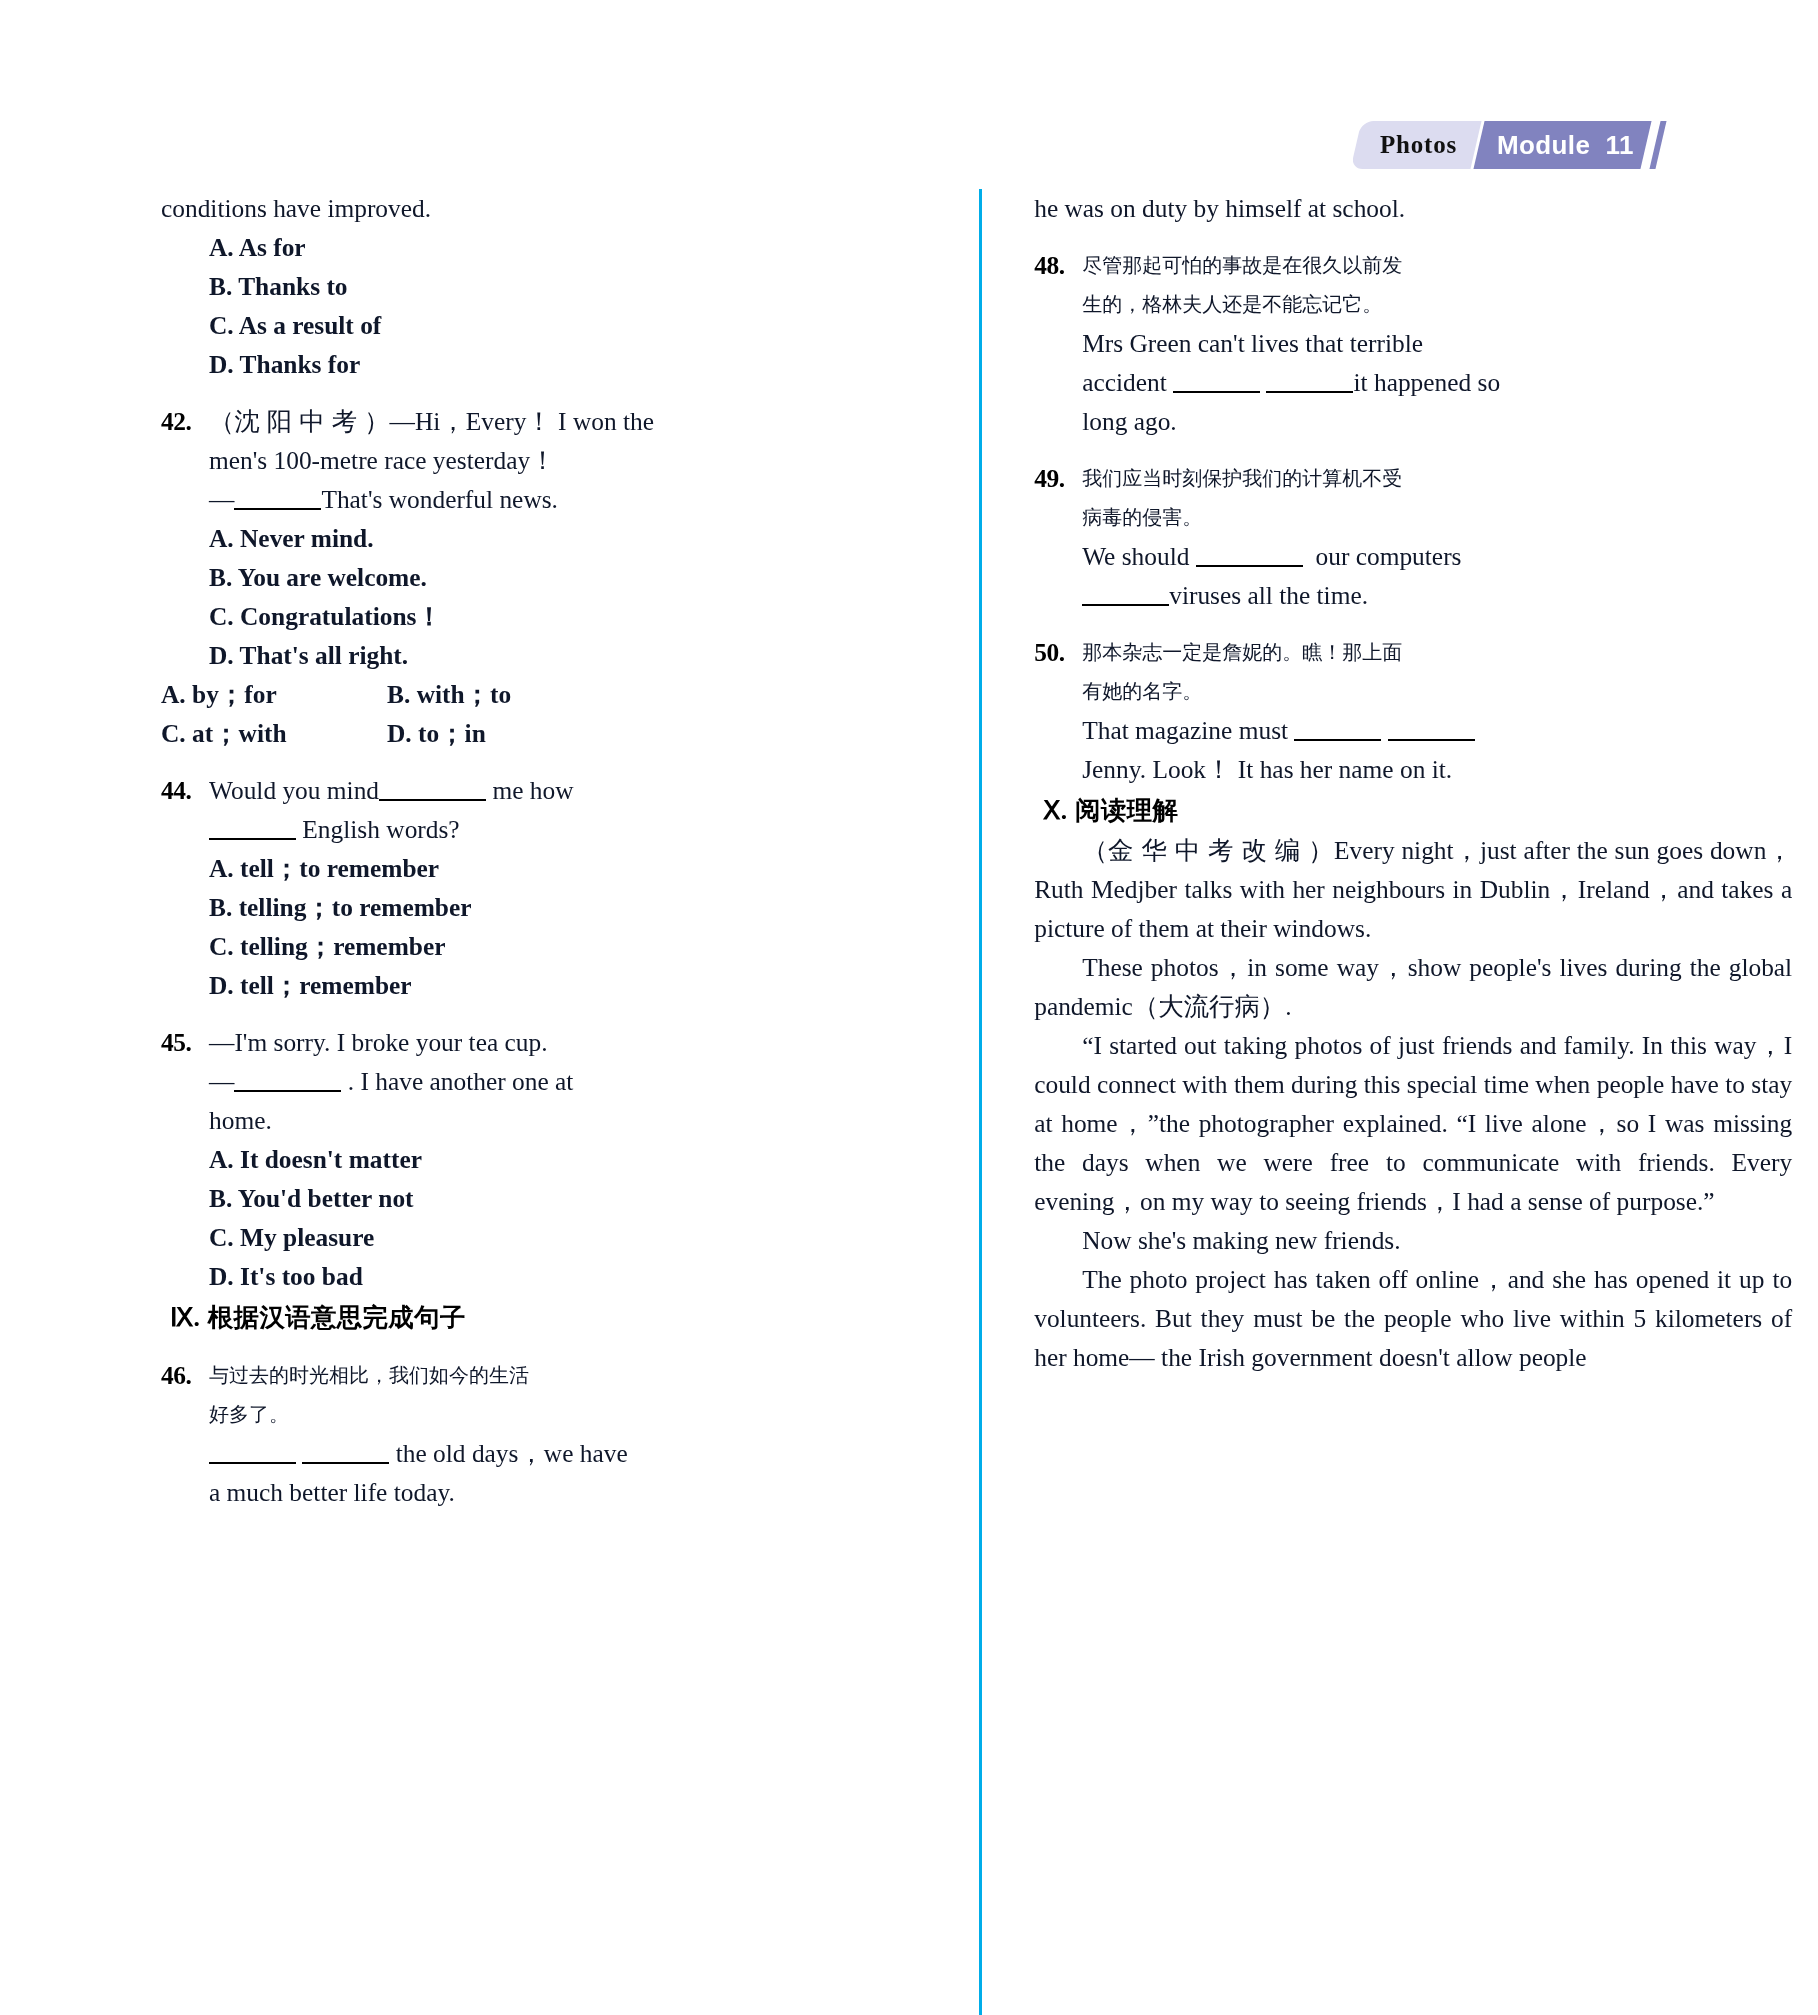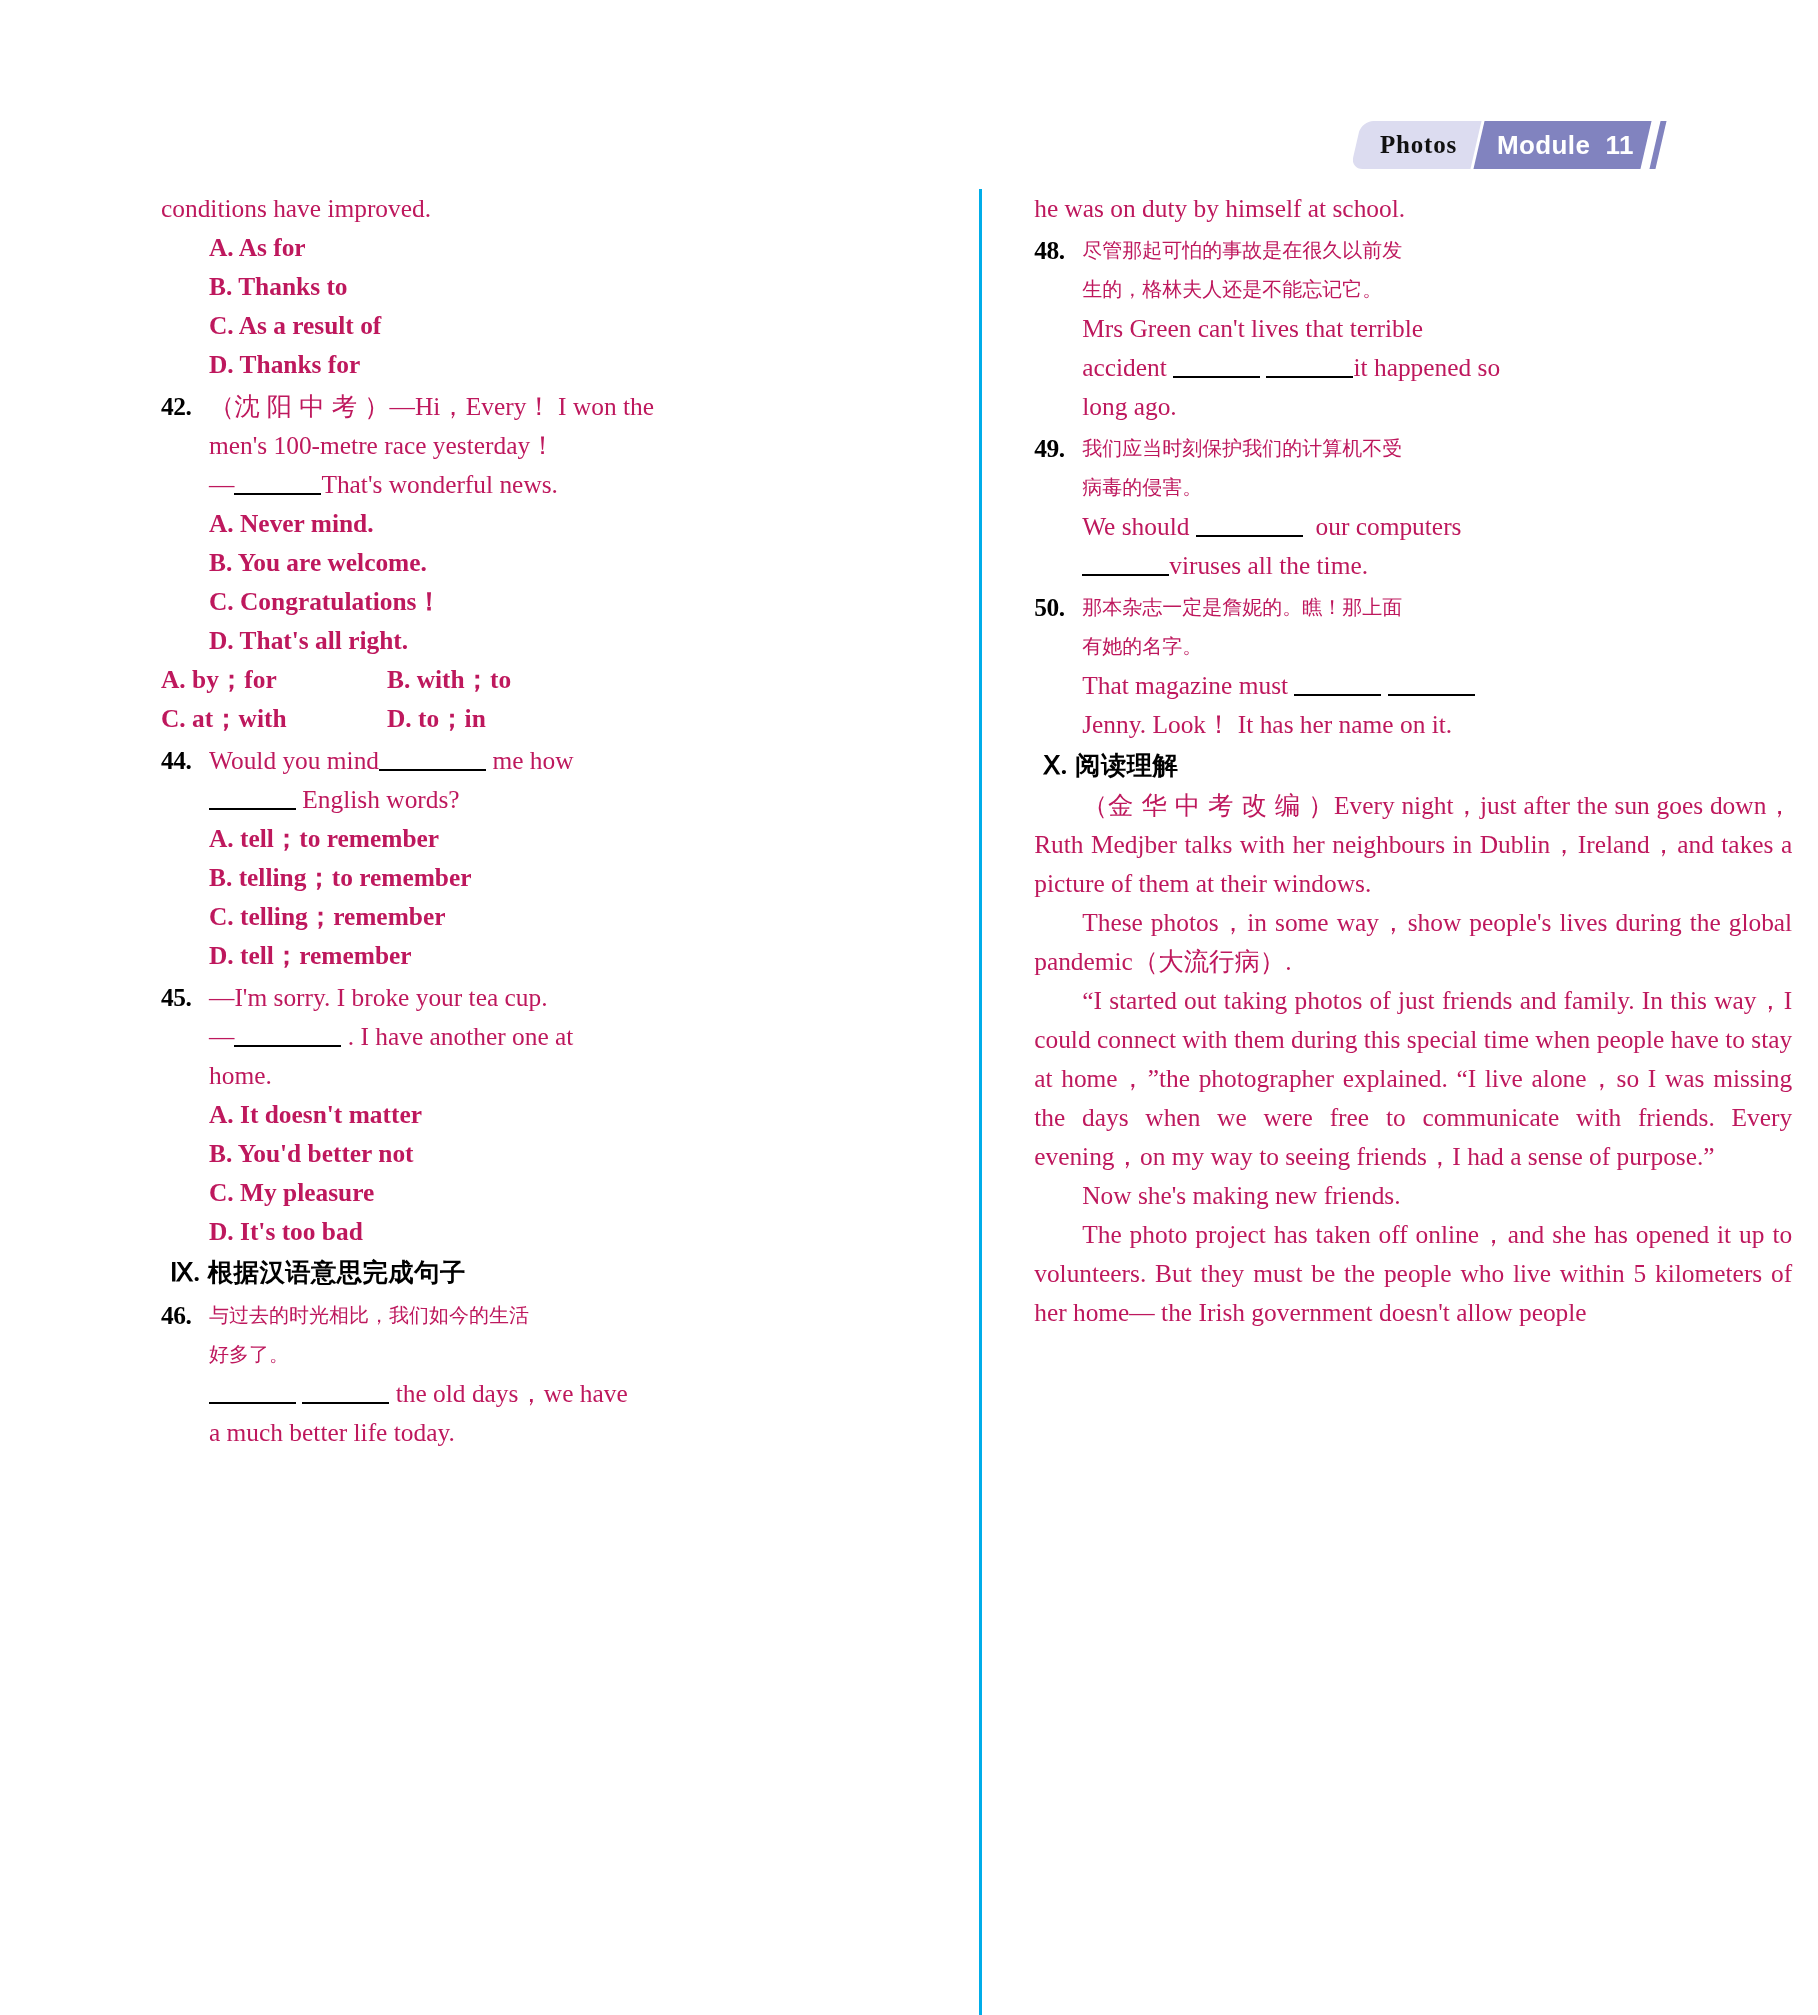--- a/index.html
+++ b/index.html
@@ -80,27 +80,27 @@
     margin: 0 52px 0 60px;
     height: 2196px;
     align-self: flex-start;
   }
   .col-right { margin-left: 0; }
 
   
   .line, .qtext, .opt, .para {
     font-size: 25.4px;
     line-height: 39px;
-    color: #be185d;
+    color: #0f172a;
   }
 
   .q {
     display: flex;
     align-items: flex-start;
-    margin-top: 3px;
+    margin-top: 18px;
   }
   .q-num {
     font-weight: 700;
     font-size: 25.4px;
     line-height: 39px;
     flex: 0 0 auto;
     min-width: 48px;
     letter-spacing: -0.4px;
   }
   .q-body { flex: 1 1 auto; }

